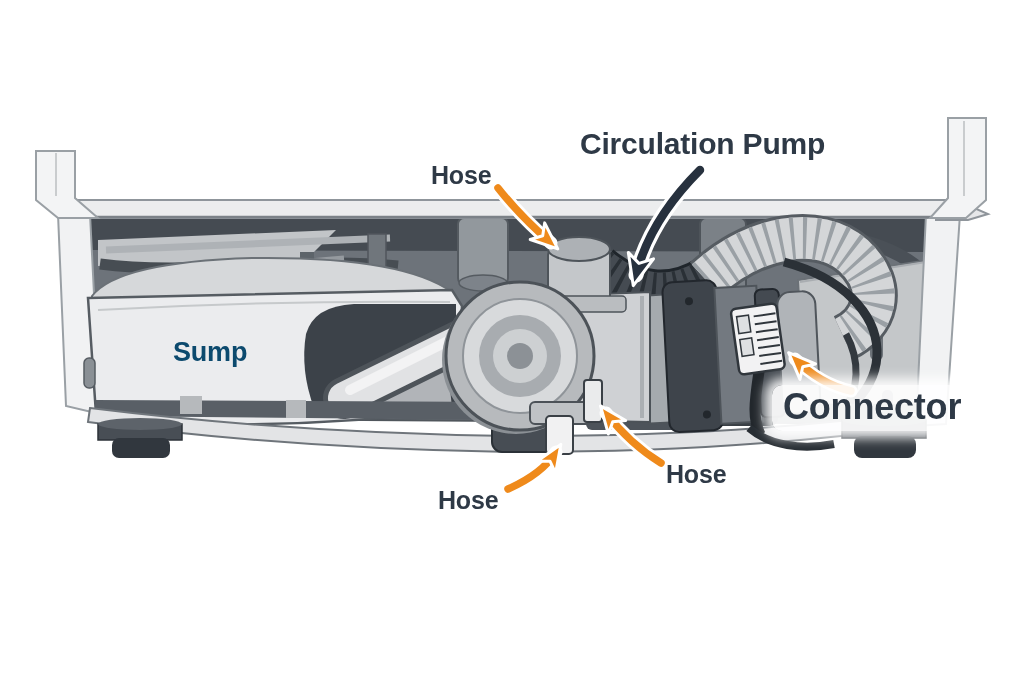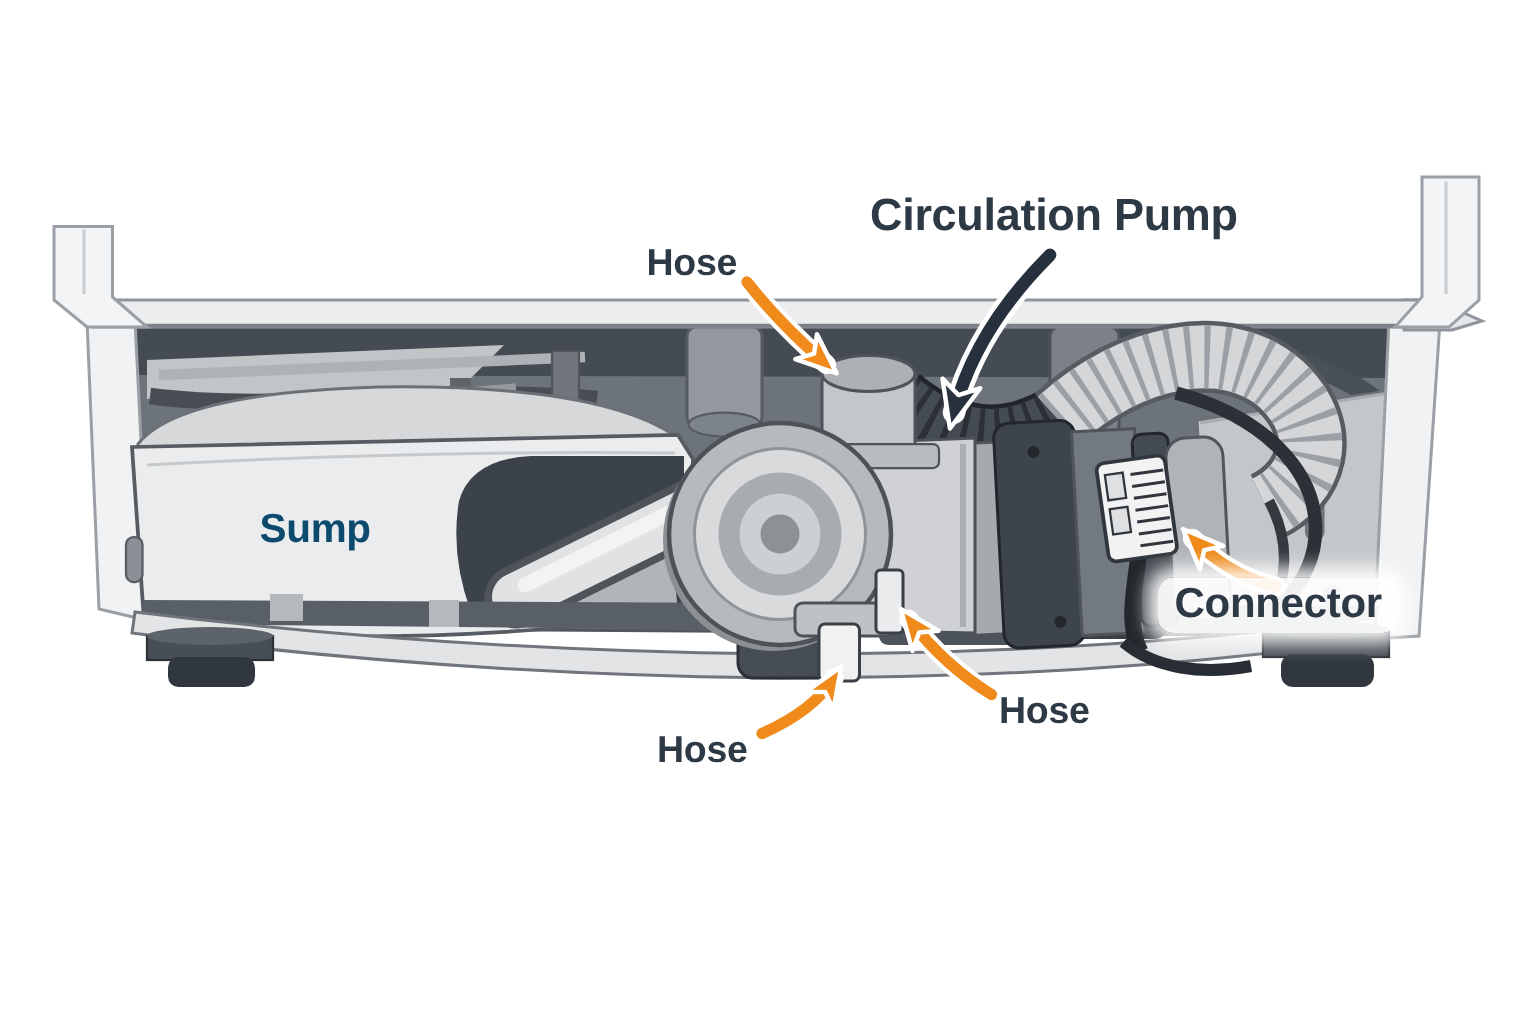--- a/index.html
+++ b/index.html
@@ -9,21 +9,21 @@
   }
   .stage svg{position:absolute;left:0;top:0;}
   .lab{
     position:absolute;font-weight:700;color:#2E3946;line-height:1.1;
     white-space:nowrap;letter-spacing:-0.2px;
   }
   #lab-cp{left:580px;top:127px;font-size:30px;}
   #lab-hose-top{left:431px;top:162px;font-size:25px;}
   #lab-sump{left:173px;top:338px;font-size:27px;}
   #lab-conn{
-    left:772px;top:385px;font-size:28px;
+    left:772px;top:385px;font-size:36px;
     background:rgba(255,255,255,.93);border-radius:10px;
     padding:2px 11px 4px;box-shadow:0 0 12px 7px rgba(255,255,255,.9);
   }
   #lab-hose-bl{left:438px;top:487px;font-size:25px;}
   #lab-hose-bc{left:666px;top:461px;font-size:25px;}
 </style>
 </head>
 <body>
 
 <div class="stage">

